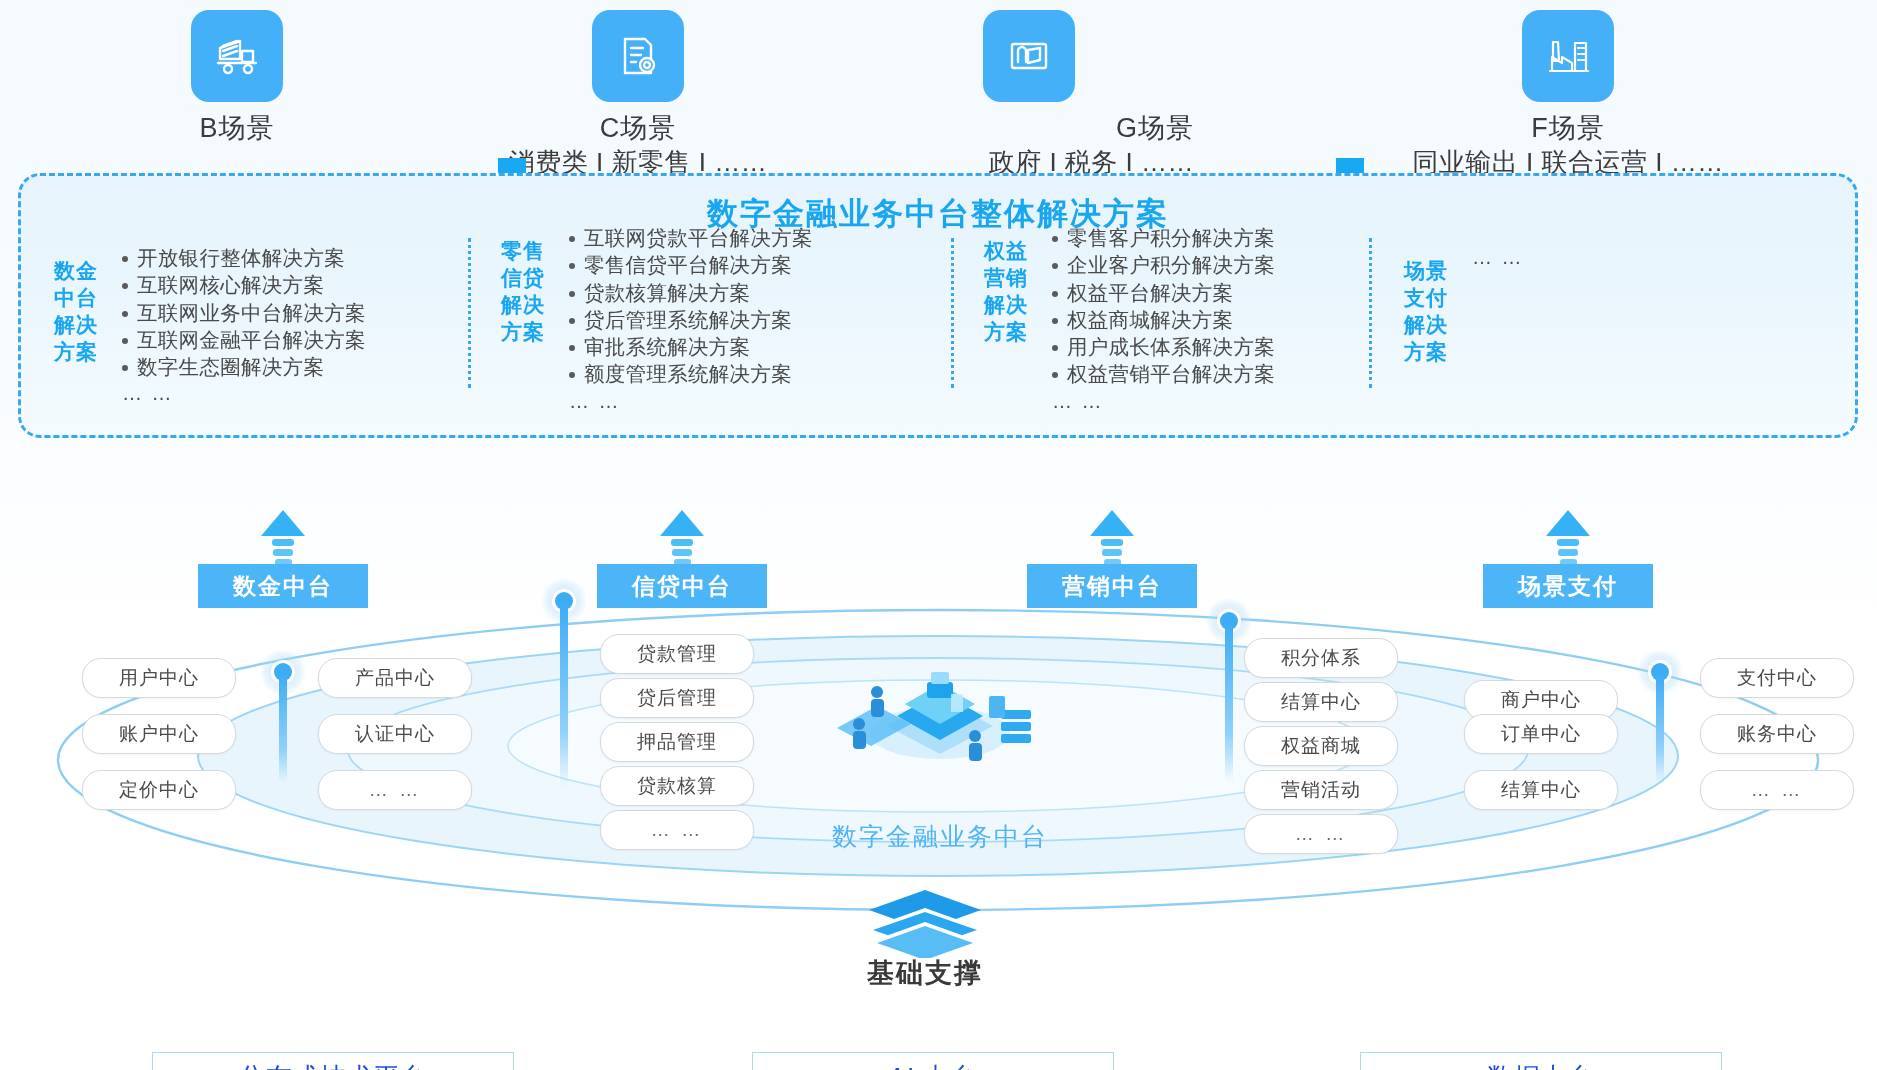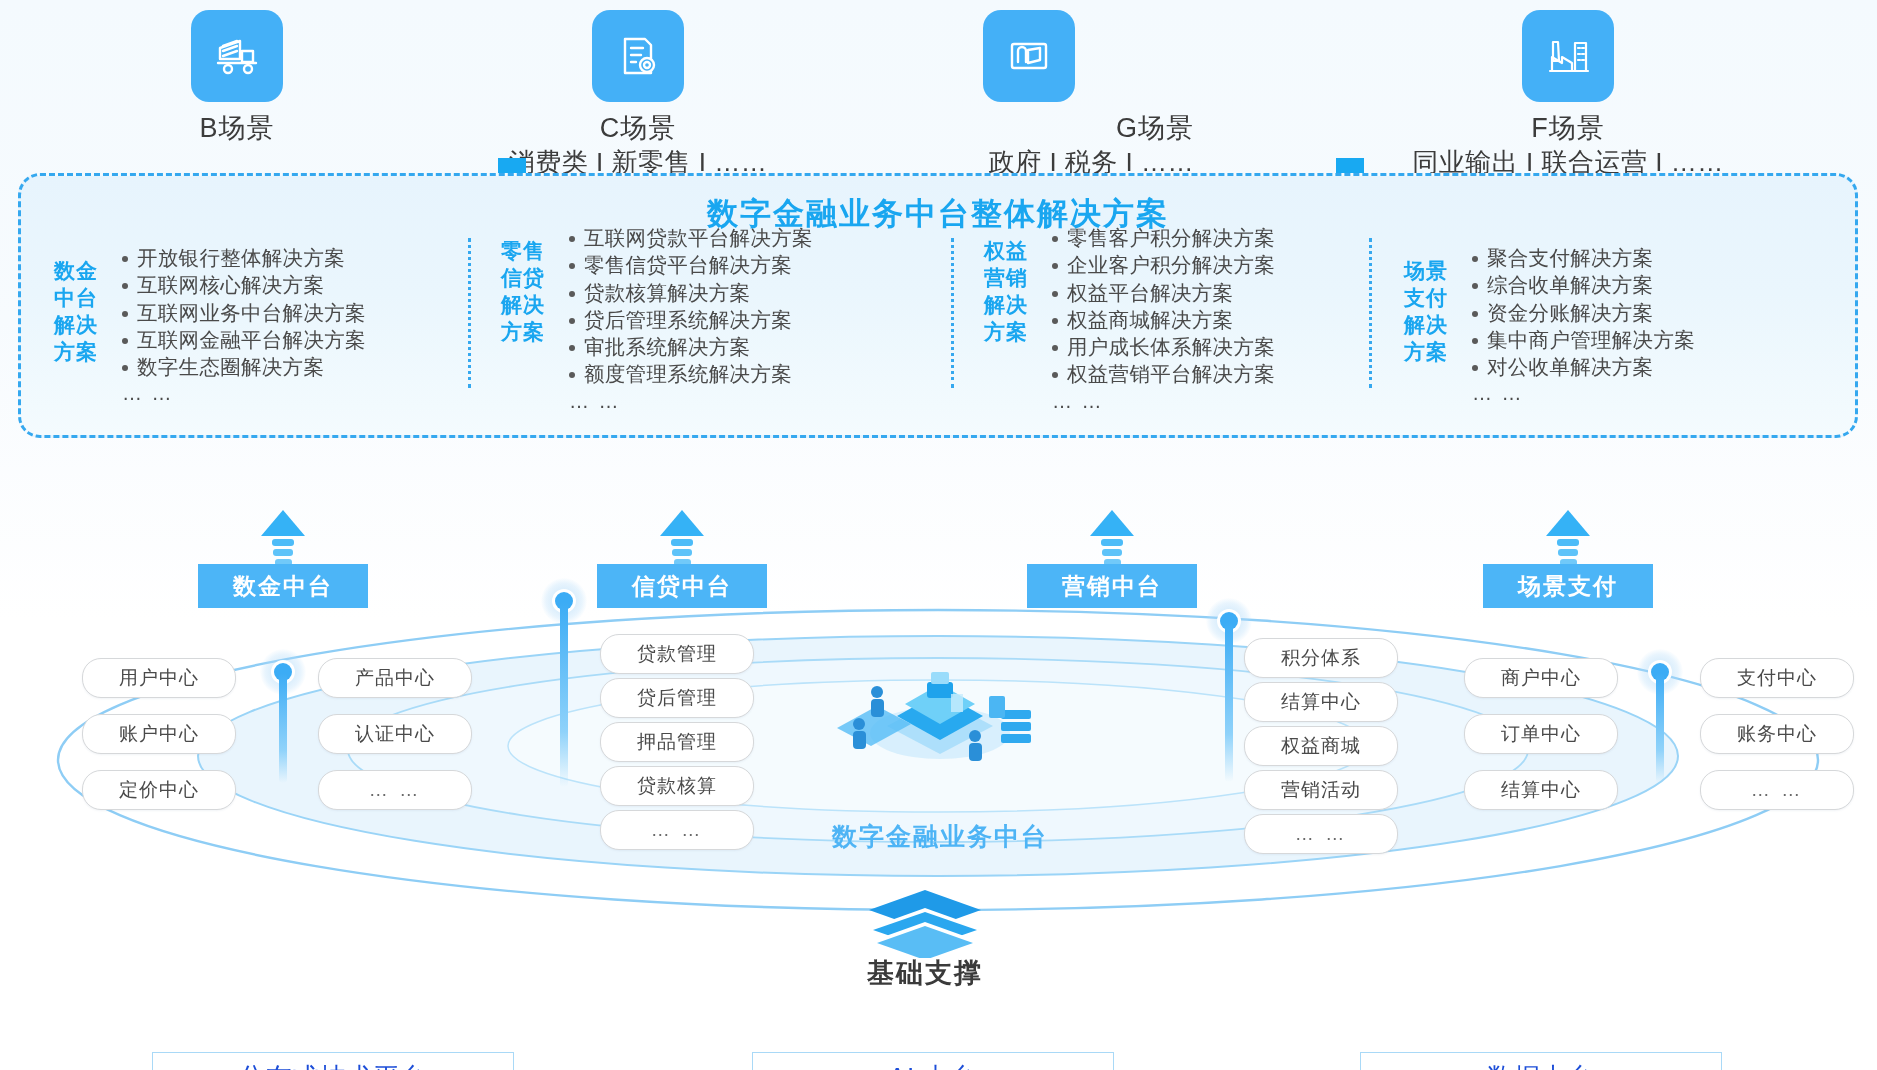--- a/index.html
+++ b/index.html
@@ -97,21 +97,21 @@
     background:radial-gradient(circle,rgba(150,205,245,.55) 0%,rgba(180,220,250,.30) 55%,rgba(255,255,255,0) 72%);}
   .pin .ring{position:absolute;left:11px;top:11px;width:24px;height:24px;border-radius:50%;background:#fff;}
   .pin .dot{position:absolute;left:14px;top:14px;width:18px;height:18px;border-radius:50%;background:#3cacf5;}
   .pin .stem{position:absolute;left:19px;top:24px;width:8px;border-radius:4px;
     background:linear-gradient(180deg,#3cacf5 0%,#8fd2fa 70%,rgba(190,228,250,0) 100%);}
 
   
   #ellipses{position:absolute;left:0;top:600px;width:1877px;height:320px;}
   #center-caption{
     position:absolute;left:800px;top:820px;width:280px;text-align:center;
-    font-size:25px;color:#4eb4f5;letter-spacing:2px;font-weight:700;
+    font-size:25px;color:#4eb4f5;letter-spacing:2px;font-weight:400;
   }
 
   
   #illus{position:absolute;left:815px;top:648px;width:250px;height:130px;}
 
   
   #found-icon{position:absolute;left:855px;top:888px;width:140px;height:70px;}
   #found-title{
     position:absolute;left:820px;top:955px;width:210px;text-align:center;
     font-size:27px;font-weight:bold;color:#3a3a3a;letter-spacing:2px;
@@ -248,27 +248,20 @@
         </ul>
         <div class="col-more">… …</div>
       </div>
     </div>
 
     <div class="col" style="left:1375px;">
       <div class="col-label">
         场景<br>支付<br>解决<br>方案
       </div>
       <div class="col-list">
-        <ul>
-          <li>聚合支付解决方案</li>
-          <li>综合收单解决方案</li>
-          <li>资金分账解决方案</li>
-          <li>集中商户管理解决方案</li>
-          <li>对公收单解决方案</li>
-        </ul>
         <div class="col-more">… …</div>
       </div>
     </div>
   </div>
 
   <div class="up-arrow" style="left:261px;top:510px;">
     <div class="head"></div>
       <div class="shaft"></div>
       <div class="shaft s2"></div>
       <div class="shaft s3"></div>
@@ -370,21 +363,21 @@
   <div class="chip" style="left:1244px;top:770px;width:152px;">营销活动</div>
   <div class="chip dots" style="left:1244px;top:814px;width:152px;">… …</div>
 
   <div class="plat" style="left:1483px;top:564px;width:170px;">场景支付</div>
   <div class="pin" style="left:1637px;top:649px;">
     <div class="halo"></div>
       <div class="ring"></div>
       <div class="dot"></div>
       <div class="stem" style="height:110px;"></div>
   </div>
-  <div class="chip" style="left:1464px;top:658px;width:152px;">商户中心</div>
+  <div class="chip" style="left:1464px;top:680px;width:152px;">商户中心</div>
   <div class="chip" style="left:1464px;top:714px;width:152px;">订单中心</div>
   <div class="chip" style="left:1464px;top:770px;width:152px;">结算中心</div>
   <div class="chip" style="left:1700px;top:658px;width:152px;">支付中心</div>
   <div class="chip" style="left:1700px;top:714px;width:152px;">账务中心</div>
   <div class="chip dots" style="left:1700px;top:770px;width:152px;">… …</div>
 
   <svg id="found-icon" viewBox="0 0 140 70">
     <path d="M70 2 L126 22 L70 42 L14 22 Z" fill="#1f9ae8"></path>
     <path d="M70 20 L126 40 L70 60 L14 40 Z" fill="#ffffff"></path>
     <path d="M70 24 L122 42 L70 60 L18 42 Z" fill="#2aa7ef"></path>

